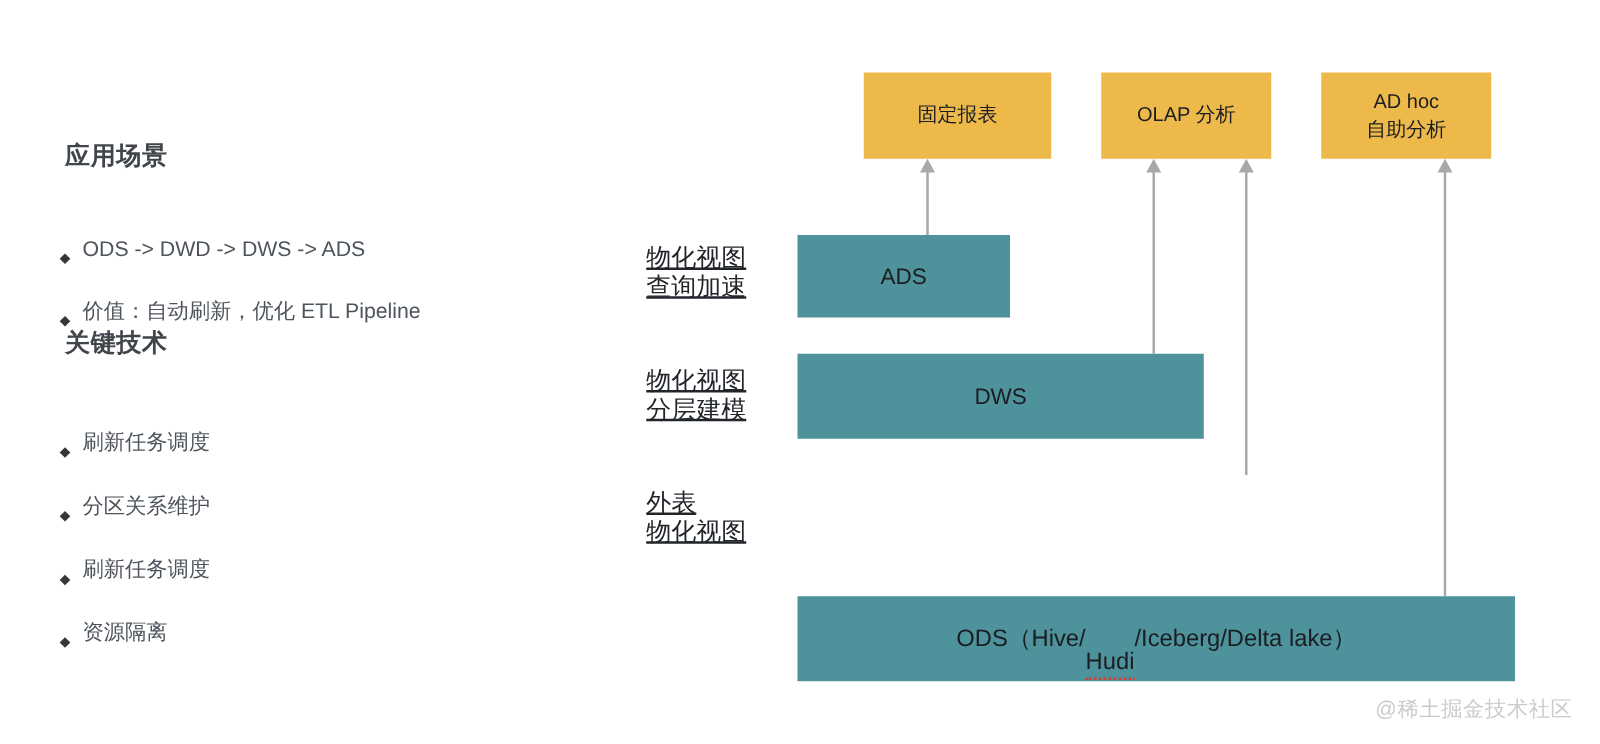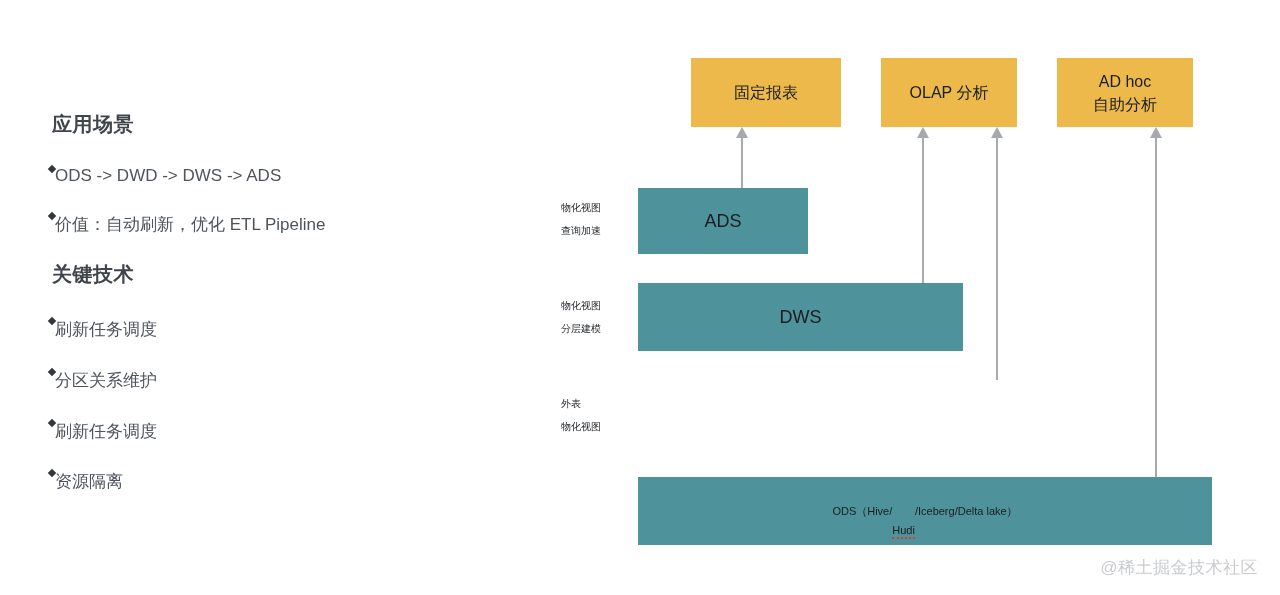--- a/index.html
+++ b/index.html
@@ -19,24 +19,26 @@
     left: 52px;
     font-size: 20px;
     font-weight: bold;
     color: var(--heading-text, #40454C);
     letter-spacing: 0.5px;
   }
   .bullet-row {
     position: absolute;
     left: 49px;
     display: flex;
-    align-items: flex-start;
+    align-items: flex-end;
+    gap: 11px;
     font-size: 17px;
     color: var(--body-text, #4E545B);
     white-space: nowrap;
+    margin-top: 24px;
   }
   .diamond {
     width: 6px;
     height: 6px;
     background: #33373C;
     transform: rotate(45deg);
     flex: 0 0 auto;
   }
 
   
@@ -55,45 +57,46 @@
   .tbox {
     position: absolute;
     background: var(--teal, #4E929B);
     display: flex;
     align-items: center;
     justify-content: center;
     font-size: 18px;
     color: var(--box-text, #1A1D21);
     white-space: nowrap;
   }
-  .tbox.ods { font-size: 11px; justify-content: center; }
+  .tbox.ods { font-size: 19px; justify-content: center; }
 
   
   .arrow-line {
     position: absolute;
     width: 2px;
     background: var(--arrow, #A7AAAD);
   }
   .arrow-head {
     position: absolute;
     width: 0;
     height: 0;
     border-left: 6px solid transparent;
     border-right: 6px solid transparent;
     border-bottom: 11px solid var(--arrow, #A7AAAD);
   }
 
   
   .side-label {
     position: absolute;
-    left: 561px;
-    font-size: 10px;
+    left: 517px;
+    font-size: 20px;
     line-height: 23px;
     color: var(--side-label-text, #22262B);
     white-space: nowrap;
+    text-decoration: underline;
   }
 
   
   .misspell {
     border-bottom: 2px dotted var(--red, #E03A2E);
     padding-bottom: 1px;
     margin-top: 40px;
   }
   .wm {
     position: absolute;

